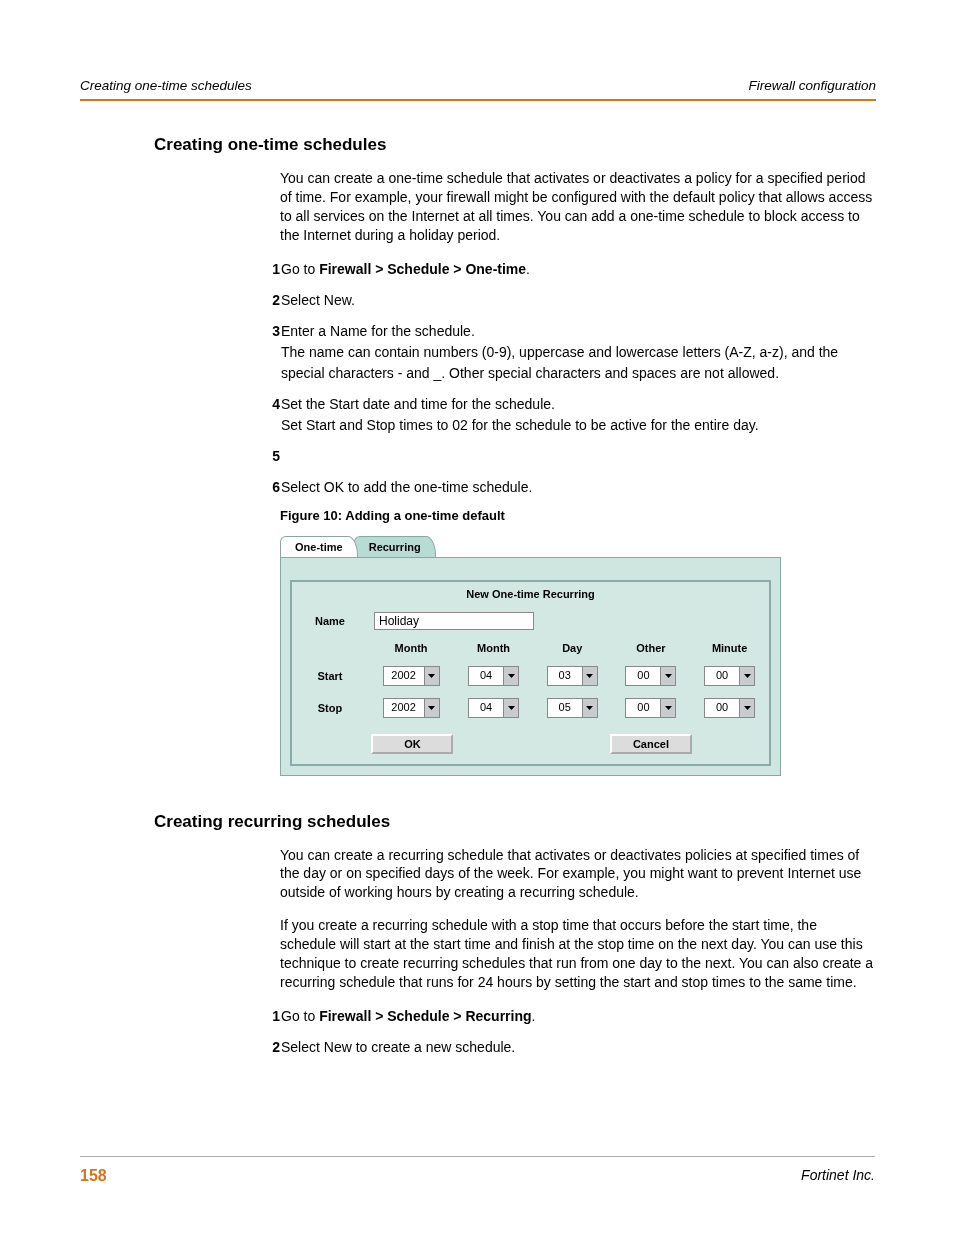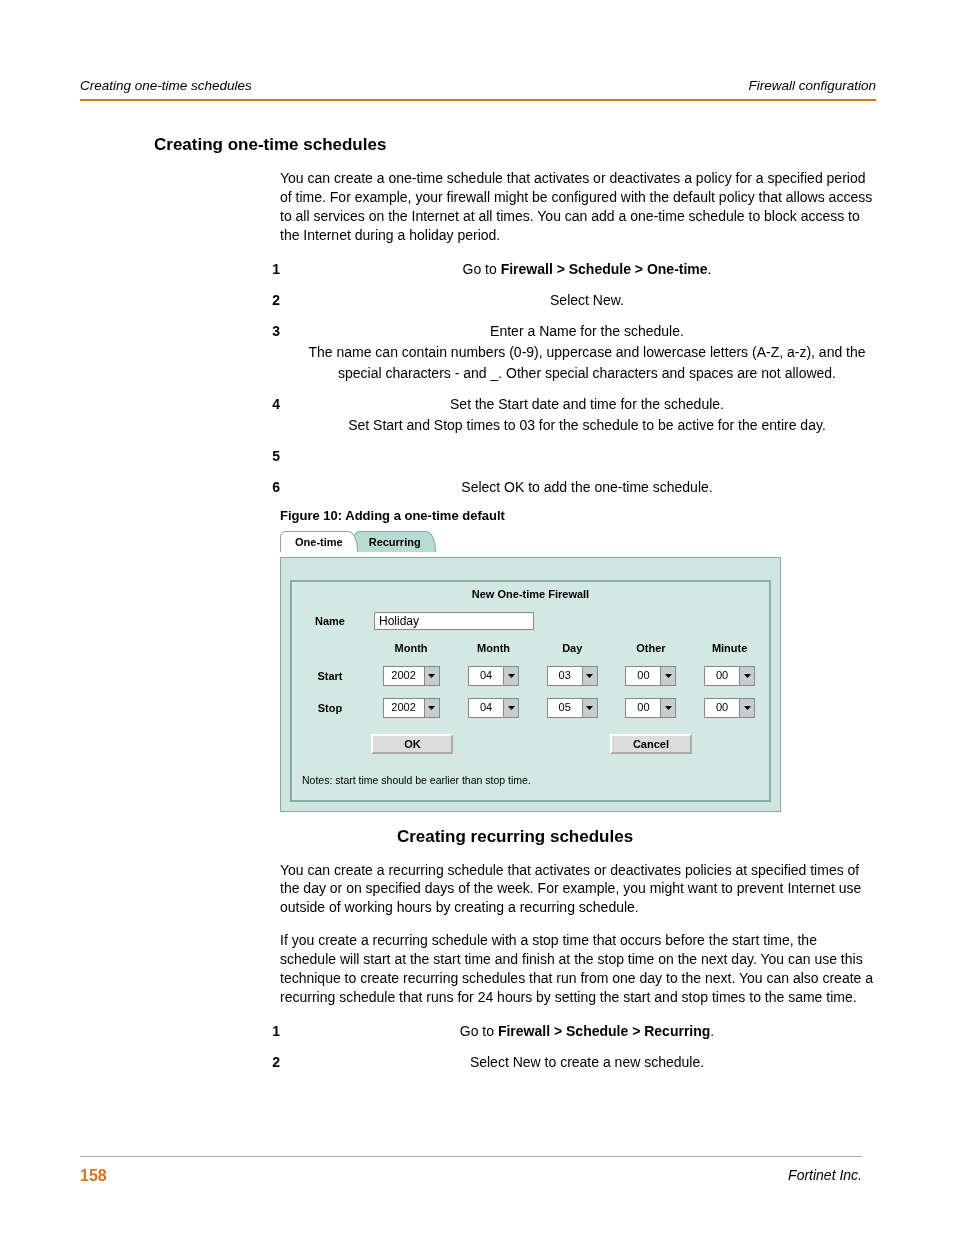--- a/index.html
+++ b/index.html
@@ -49,36 +49,36 @@
     display: flex;
     margin: 0 0 10px 168px;
     line-height: 1.5;
   }
   .step-num {
     width: 32px;
     text-align: right;
     font-weight: bold;
     flex-shrink: 0;
   }
-  .step-body { margin-left: 18px; flex: 1; text-align: center; }
+  .step-body { margin-left: 1px; flex: 1; }
   .step-body p { margin: 0; }
   .fig-caption {
     font-weight: bold;
     font-size: 13px;
     margin: 6px 0 8px 200px;
   }
 
   
   .figure {
     margin-left: 200px;
     width: 501px;
   }
   .tab-strip {
     display: flex;
-    align-items: flex-start;
+    align-items: flex-end;
     height: 26px;
     font-family: Verdana, Arial, sans-serif;
     font-size: 11px;
     font-weight: bold;
   }
   .tab {
     padding: 4px 14px;
     border-top-left-radius: 6px;
     border-top-right-radius: 10px 20px;
     margin-right: -4px;
@@ -169,21 +169,21 @@
   }
   .btn-row td { padding-top: 10px; padding-bottom: 10px; }
   .notes-row td {
     font-size: 10.5px;
     text-align: left;
     padding: 10px 10px 14px 10px;
   }
 
   .footer {
     position: absolute;
-    left: 0; right: 14px; bottom: 0;
+    left: 0; right: 1px; bottom: 0;
     border-top: 1px solid #aaa;
     padding-top: 10px;
     display: flex;
     justify-content: space-between;
     font-size: 14px;
   }
   .footer .pagenum { color: var(--orange); font-weight: bold; font-size: 16px; }
   .footer .vendor { font-style: italic; }
 </style>
 </head>
@@ -221,21 +221,21 @@
       <div class="step-body">
         <p>Enter a Name for the schedule.</p>
         <p>The name can contain numbers (0-9), uppercase and lowercase letters (A-Z, a-z), and the special characters - and _. Other special characters and spaces are not allowed.</p>
       </div>
     </div>
 
     <div class="step">
       <div class="step-num">4</div>
       <div class="step-body">
         <p>Set the Start date and time for the schedule.</p>
-        <p>Set Start and Stop times to 03 for the schedule to be active for the entire day.</p>
+        <p>Set Start and Stop times to 02 for the schedule to be active for the entire day.</p>
       </div>
     </div>
 
     <div class="step">
       <div class="step-num">5</div>
       <div class="step-body">
       </div>
     </div>
 
     <div class="step">
@@ -249,21 +249,21 @@
 
     <div class="figure">
       <div class="tab-strip">
         <div class="tab active"><span>One-time</span></div>
         <div class="tab inactive"><span>Recurring</span></div>
       </div>
       <div class="panel-bg">
         <table class="form-table">
           <tbody>
               <tr>
-                <td colspan="6" class="form-title">New One-time Firewall</td>
+                <td colspan="6" class="form-title">New One-time Recurring</td>
               </tr>
           <tr>
             <td class="row-label">Name</td>
             <td colspan="5" style="text-align:left;">
               <input class="text-input" type="text" value="Holiday" style="">
             </td>
           </tr>
           <tr>
             <td></td>
             <td class="col-head">Month</td>
@@ -355,29 +355,26 @@
                       <svg width="7" height="4">
                         <polygon points="0,0 7,0 3.5,4" fill="#000"></polygon>
                       </svg>
                     </span>
                   </span></td>
           </tr>
           <tr class="btn-row">
             <td colspan="3" style="text-align:center;"><span class="btn">OK</span></td>
             <td colspan="3" style="text-align:center;"><span class="btn">Cancel</span></td>
           </tr>
-          <tr class="notes-row">
-                <td colspan="6">Notes: start time should be earlier than stop time.</td>
-              </tr>
         </tbody>
           </table>
       </div>
     </div>
 
-    <h2 class="section" style="margin-top:15px;text-align:center;">Creating recurring schedules</h2>
+    <h2 class="section" style="margin-top:36px;">Creating recurring schedules</h2>
 
     <p class="para">You can create a recurring schedule that activates or deactivates policies at specified times of the day or on specified days of the week. For example, you might want to prevent Internet use outside of working hours by creating a recurring schedule.</p>
     <p class="para">If you create a recurring schedule with a stop time that occurs before the start time, the schedule will start at the start time and finish at the stop time on the next day. You can use this technique to create recurring schedules that run from one day to the next. You can also create a recurring schedule that runs for 24 hours by setting the start and stop times to the same time.</p>
 
     <div class="step">
       <div class="step-num">1</div>
       <div class="step-body">
         <p><span>Go to </span><b>Firewall &gt; Schedule &gt; Recurring</b><span>.</span></p>
       </div>
     </div>

